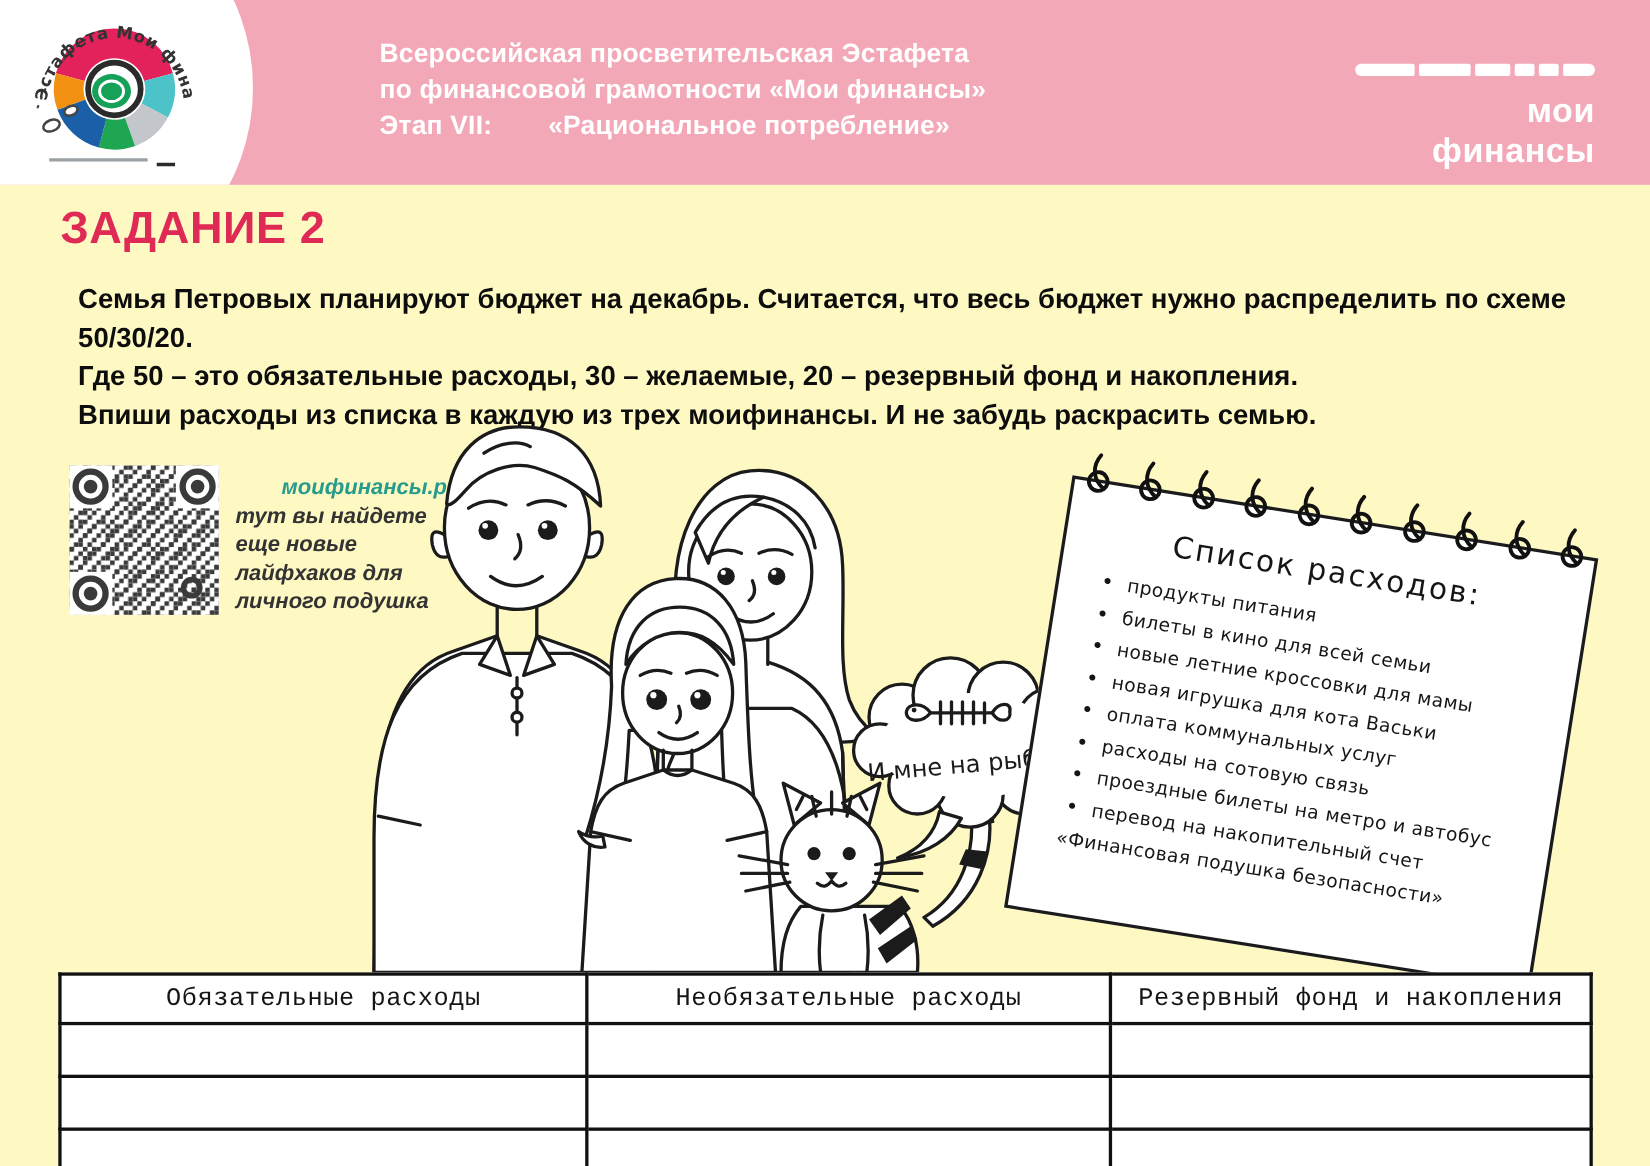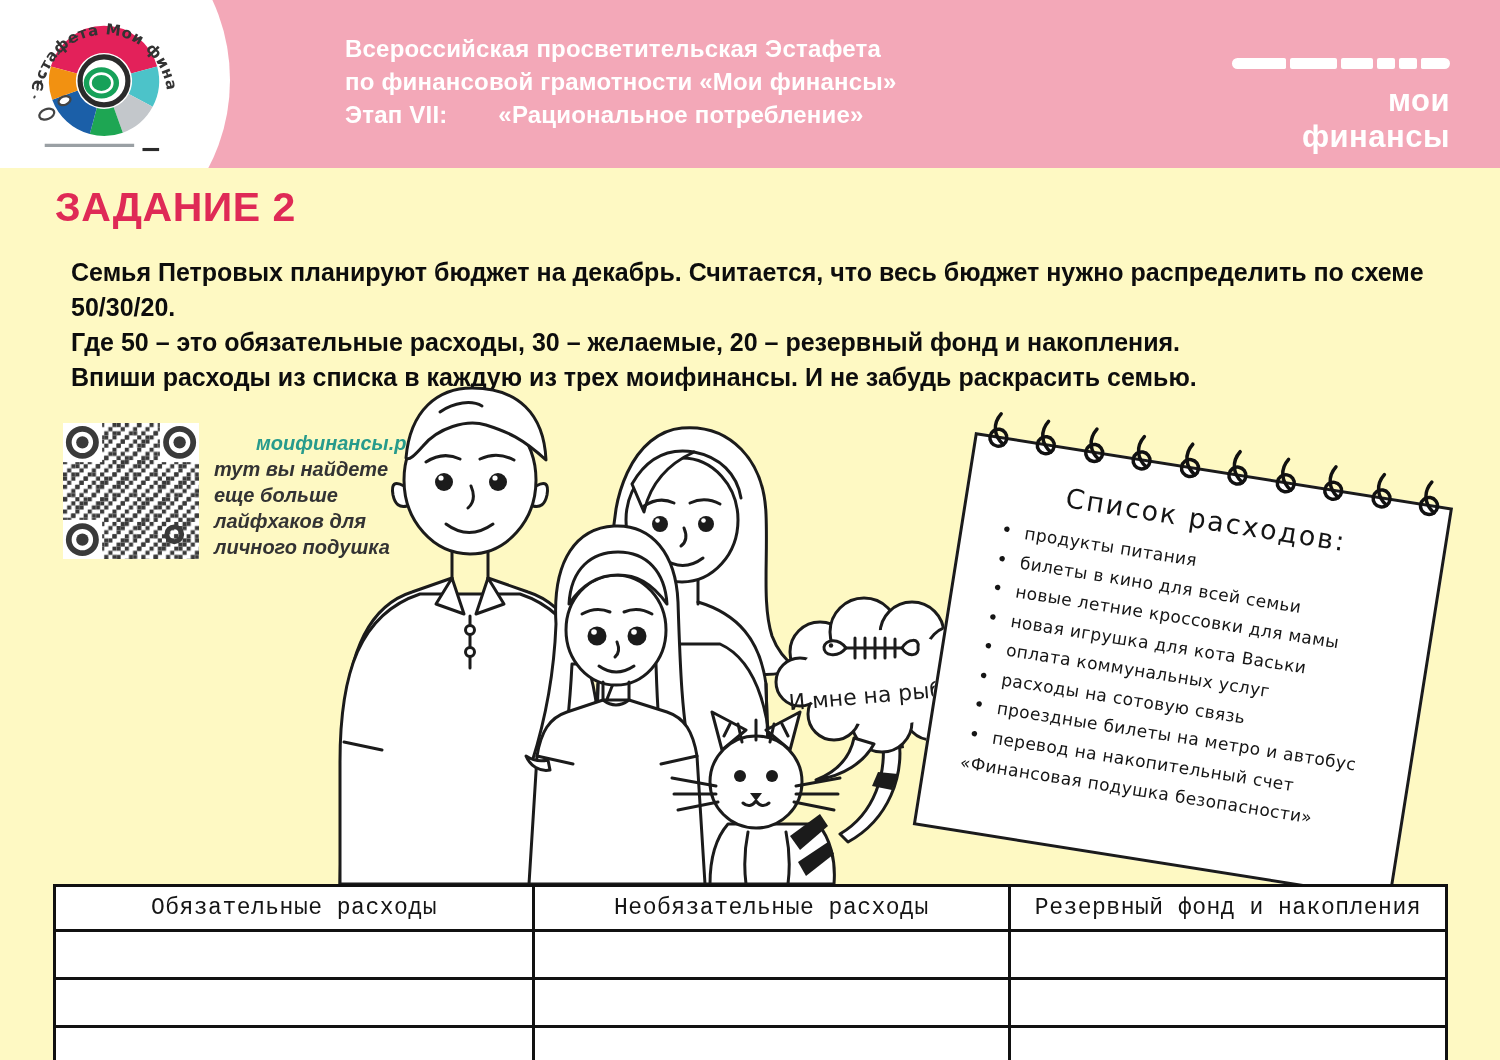--- a/index.html
+++ b/index.html
@@ -134,21 +134,21 @@
     <circle cx="4.7" cy="4.7" r="1.5" fill="#3a3a3a"></circle>
     <circle cx="28.3" cy="4.7" r="3.3" fill="none" stroke="#3a3a3a" stroke-width="1.4"></circle>
     <circle cx="28.3" cy="4.7" r="1.5" fill="#3a3a3a"></circle>
     <circle cx="4.7" cy="28.3" r="3.3" fill="none" stroke="#3a3a3a" stroke-width="1.4"></circle>
     <circle cx="4.7" cy="28.3" r="1.5" fill="#3a3a3a"></circle>
     <circle cx="27" cy="27" r="1.8" fill="none" stroke="#3a3a3a" stroke-width="1.2"></circle>
   </svg>
   <div class="qr-caption">
     <div class="link">моифинансы.рф -</div>
     <div>тут вы найдете</div>
-    <div>еще больше</div>
+    <div>еще новые</div>
     <div>лайфхаков для</div>
     <div>личного подушка</div>
   </div>
 
   <svg class="family" viewBox="0 0 660 522">
 
     <g>
       <path class="line fillw" d="M132 216 L92 230 C48 244 28 292 24 362 L20 522 M168 216 L208 230 C252 244 272 292 276 362 L280 470"></path>
       <path class="line fillw" d="M20 522 L20 400 C20 310 40 252 100 232 L200 232 C260 252 280 310 280 400 L280 522 Z"></path>
       <path class="line" d="M24 380 L62 388 M276 380 L240 386"></path>

